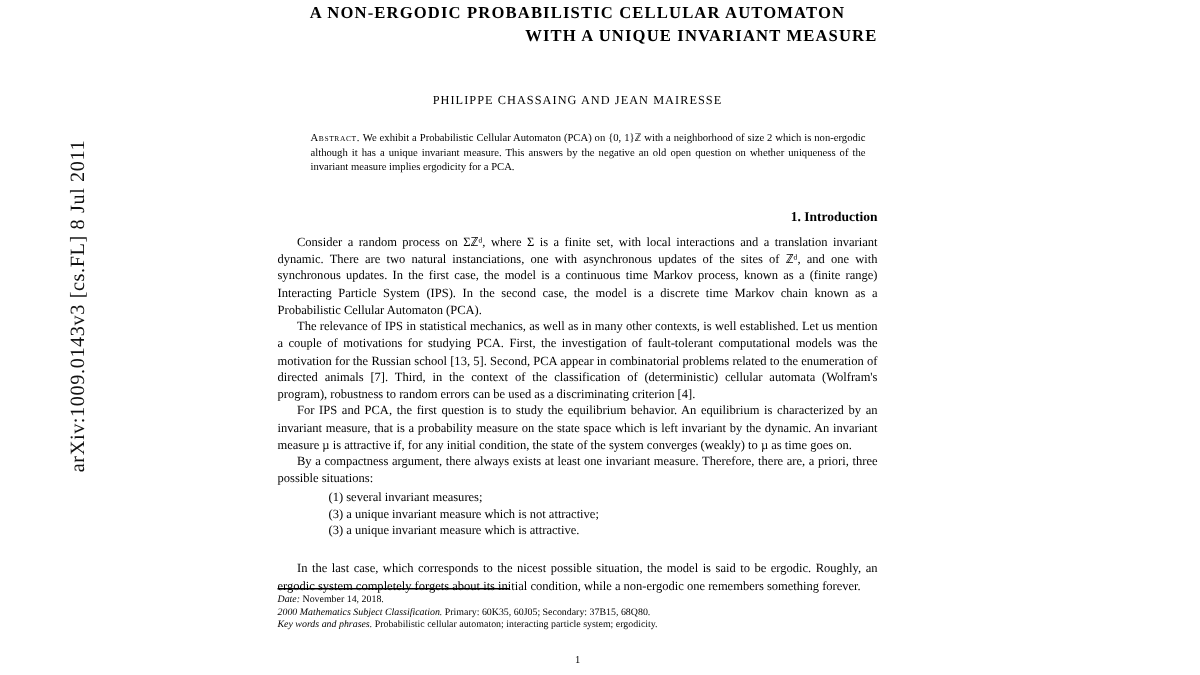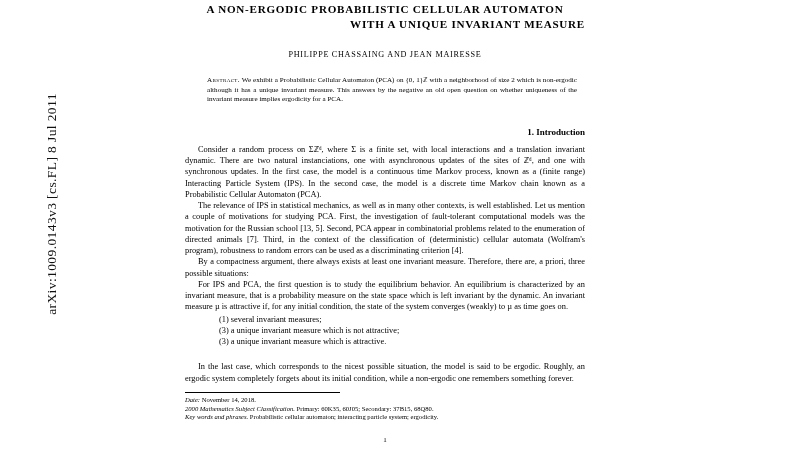--- a/index.html
+++ b/index.html
@@ -48,21 +48,21 @@
     line-height: 14.5px;
     margin-top: 2px;
     text-transform: uppercase;
   }
   .title .line2 { display: block; text-align: right; }
 
   .authors {
     text-align: center;
     font-size: 8.2px;
     letter-spacing: 0.7px;
-    margin-top: 19px;
+    margin-top: 31px;
     text-transform: uppercase;
   }
 
   .abstract {
     margin: 17px 8px 0 22px;
     font-size: 7.1px;
     line-height: 9.6px;
     text-align: justify;
   }
   .abstract .lbl {
@@ -143,22 +143,22 @@
   </div>
 
   <div class="section-head">
     <span>1.</span>
     <span>Introduction</span>
   </div>
 
   <div class="body-text">
     <p>Consider a random process on Σℤᵈ, where Σ is a finite set, with local interactions and a translation invariant dynamic. There are two natural instanciations, one with asynchronous updates of the sites of ℤᵈ, and one with synchronous updates. In the first case, the model is a continuous time Markov process, known as a (finite range) Interacting Particle System (IPS). In the second case, the model is a discrete time Markov chain known as a Probabilistic Cellular Automaton (PCA).</p>
     <p>The relevance of IPS in statistical mechanics, as well as in many other contexts, is well established. Let us mention a couple of motivations for studying PCA. First, the investigation of fault-tolerant computational models was the motivation for the Russian school [13, 5]. Second, PCA appear in combinatorial problems related to the enumeration of directed animals [7]. Third, in the context of the classification of (deterministic) cellular automata (Wolfram's program), robustness to random errors can be used as a discriminating criterion [4].</p>
+    <p>For IPS and PCA, the first question is to study the equilibrium behavior. An equilibrium is characterized by an invariant measure, that is a probability measure on the state space which is left invariant by the dynamic. An invariant measure µ is attractive if, for any initial condition, the state of the system converges (weakly) to µ as time goes on.</p>
     <p>By a compactness argument, there always exists at least one invariant measure. Therefore, there are, a priori, three possible situations:</p>
-    <p>For IPS and PCA, the first question is to study the equilibrium behavior. An equilibrium is characterized by an invariant measure, that is a probability measure on the state space which is left invariant by the dynamic. An invariant measure µ is attractive if, for any initial condition, the state of the system converges (weakly) to µ as time goes on.</p>
     <ul class="enum">
       <li>(1) several invariant measures;</li>
       <li>(3) a unique invariant measure which is not attractive;</li>
       <li>(3) a unique invariant measure which is attractive.</li>
     </ul>
     <p>In the last case, which corresponds to the nicest possible situation, the model is said to be ergodic. Roughly, an ergodic system completely forgets about its initial condition, while a non-ergodic one remembers something forever.</p>
   </div>
 
   <div class="rule"></div>
 

